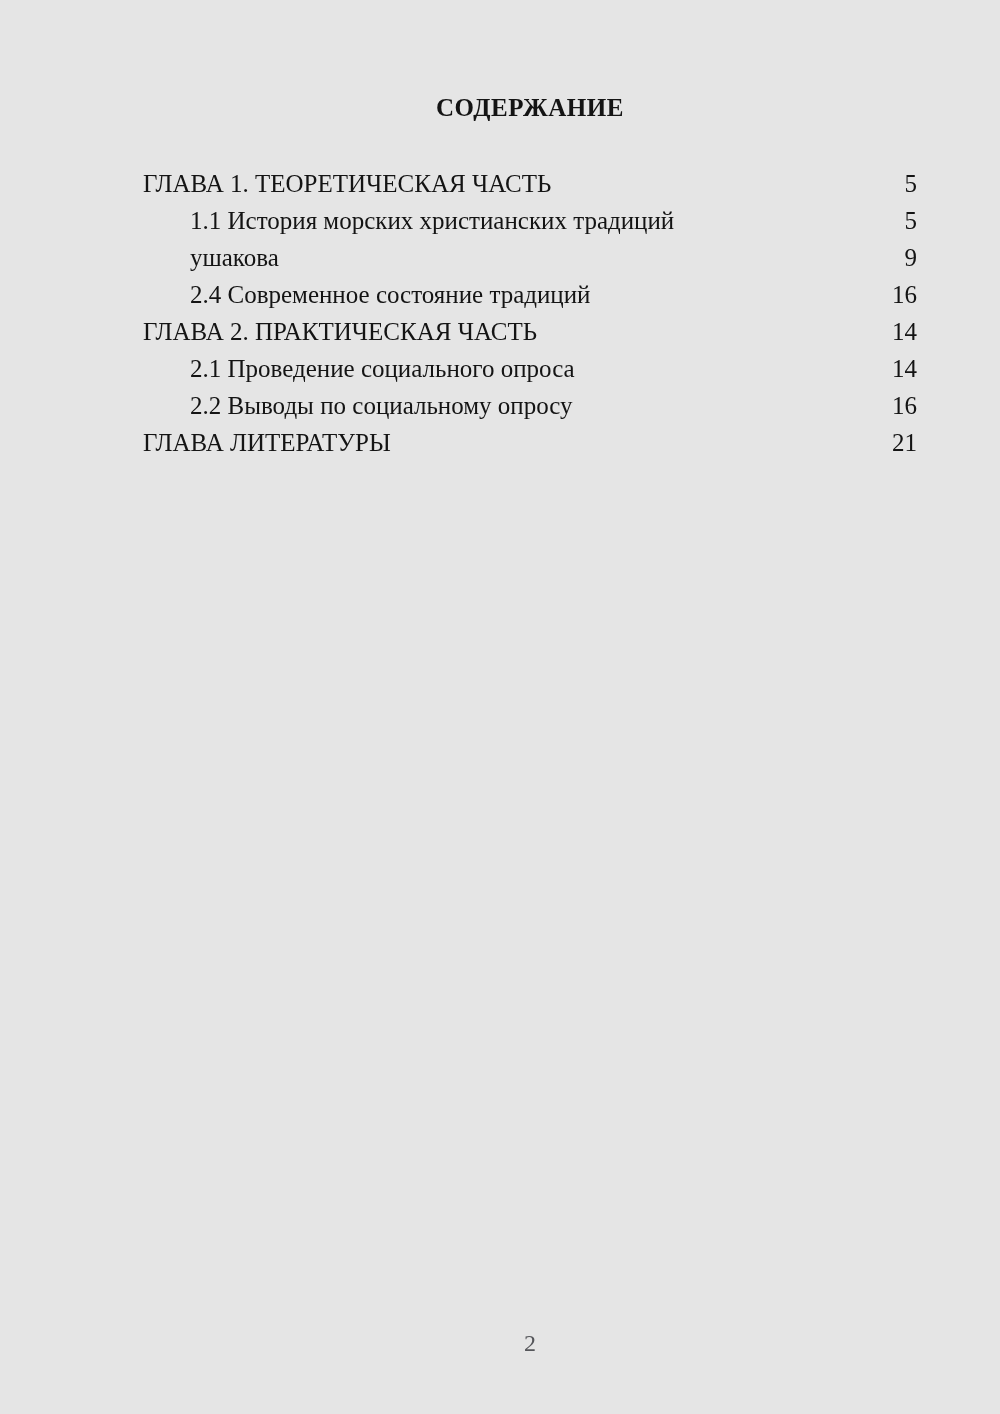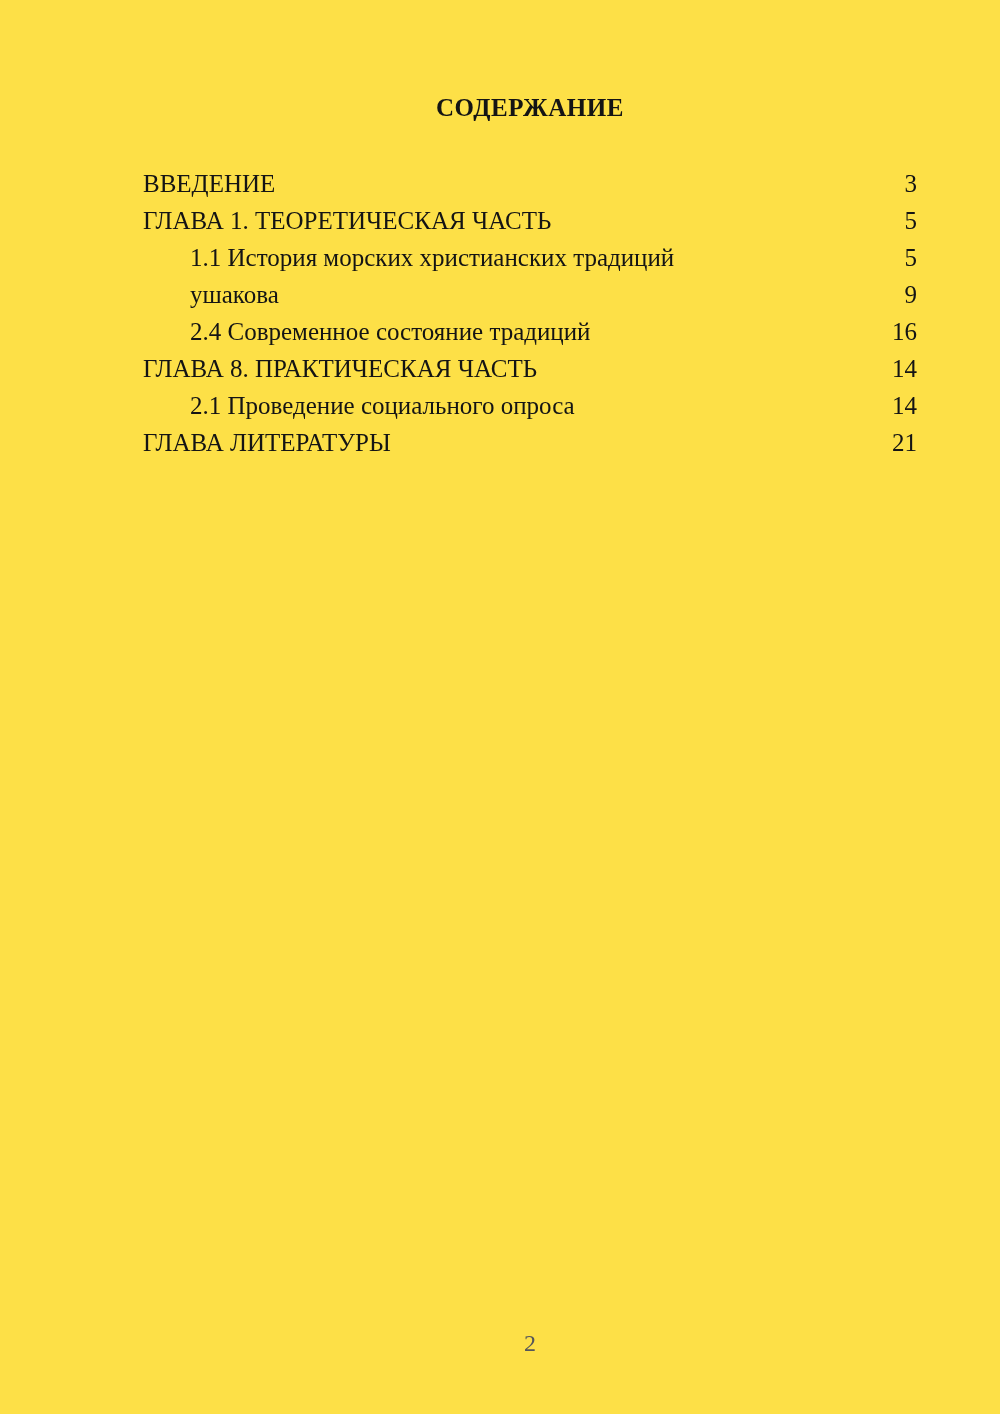--- a/index.html
+++ b/index.html
@@ -5,21 +5,21 @@
 <style>
   html, body {
     margin: 0;
     padding: 0;
     background: #ffffff;
   }
   .page {
     position: relative;
     width: 1000px;
     height: 1414px;
-    background: #fde047;
+    background: #e5e5e5;
     font-family: "Liberation Serif", "DejaVu Serif", serif;
     color: #141414;
     overflow: hidden;
   }
   .doc-title {
     position: absolute;
     top: 94px;
     left: 143px;
     right: 83px;
     text-align: center;
@@ -68,24 +68,20 @@
 </style>
 </head>
 <body>
 
 <div class="page">
 
   <div class="doc-title">СОДЕРЖАНИЕ</div>
 
   <div class="toc">
 
-    <div class="toc-row">
-      <div class="toc-text">ВВЕДЕНИЕ</div>
-      <div class="toc-page">3</div>
-    </div>
 
     <div class="toc-row">
       <div class="toc-text">ГЛАВА 1. ТЕОРЕТИЧЕСКАЯ ЧАСТЬ</div>
       <div class="toc-page">5</div>
     </div>
 
     <div class="toc-row indent">
       <div class="toc-text">1.1 История морских христианских традиций</div>
       <div class="toc-page">5</div>
     </div>
@@ -97,29 +93,33 @@
       </div>
       <div class="toc-page">9</div>
     </div>
 
     <div class="toc-row indent">
       <div class="toc-text">2.4 Современное состояние традиций</div>
       <div class="toc-page">16</div>
     </div>
 
     <div class="toc-row">
-      <div class="toc-text">ГЛАВА 8. ПРАКТИЧЕСКАЯ ЧАСТЬ</div>
+      <div class="toc-text">ГЛАВА 2. ПРАКТИЧЕСКАЯ ЧАСТЬ</div>
       <div class="toc-page">14</div>
     </div>
 
     <div class="toc-row indent">
       <div class="toc-text">2.1 Проведение социального опроса</div>
       <div class="toc-page">14</div>
     </div>
 
+    <div class="toc-row indent">
+      <div class="toc-text">2.2 Выводы по социальному опросу</div>
+      <div class="toc-page">16</div>
+    </div>
 
 
     <div class="toc-row">
       <div class="toc-text">ГЛАВА ЛИТЕРАТУРЫ</div>
       <div class="toc-page">21</div>
     </div>
 
   </div>
 
   <div class="footer">2</div>

